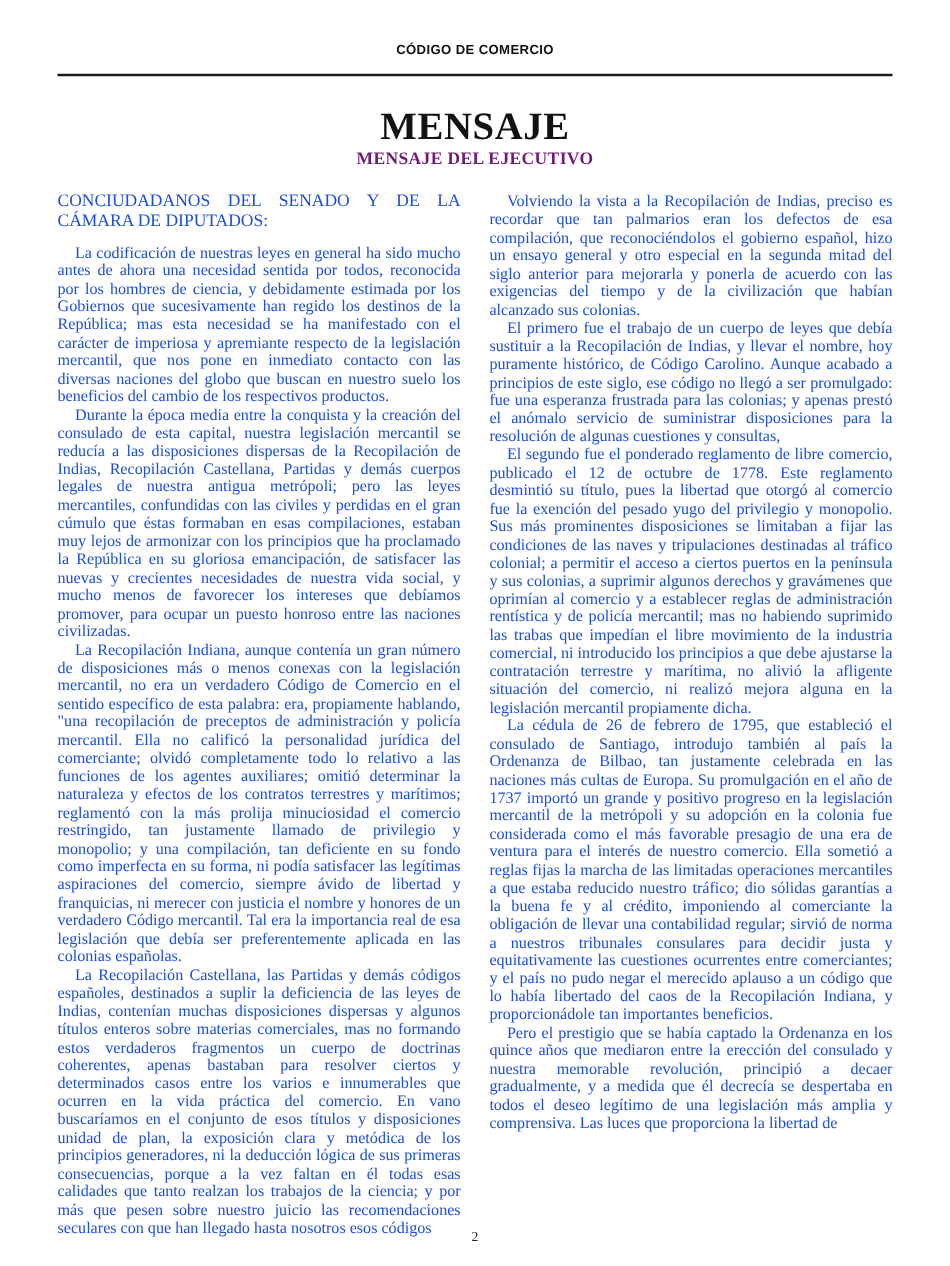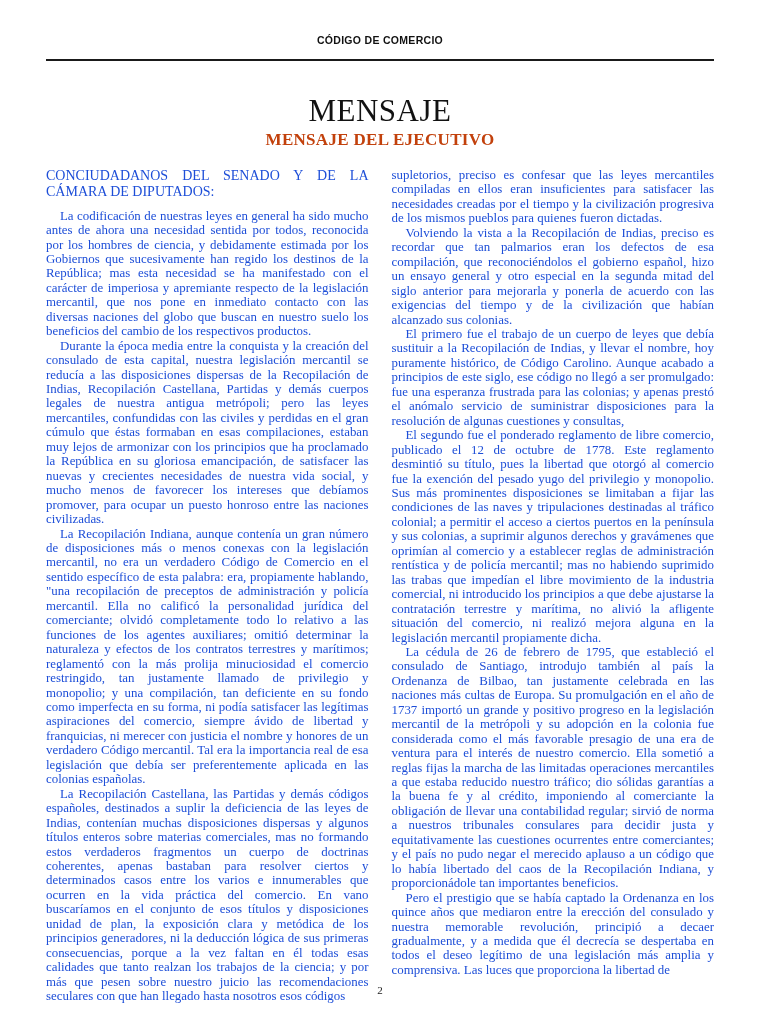--- a/index.html
+++ b/index.html
@@ -24,34 +24,34 @@
     font-weight: bold;
     letter-spacing: 0.3px;
     color: #111111;
   }
   .rule {
     margin: 13px 46px 0 46px;
     border-bottom: 2px solid #1a1a1a;
     height: 0;
   }
   .doc-title {
-    margin-top: 32px;
+    margin-top: 22px;
     text-align: center;
     font-size: 31px;
-    font-weight: normal;
+    font-weight: bold;
     letter-spacing: 0.5px;
     color: #121212;
   }
   .doc-subtitle {
     margin-top: 1px;
     text-align: center;
-    font-size: 17px;
+    font-size: 14px;
     font-weight: bold;
     letter-spacing: 0.3px;
-    color: #c2410c;
+    color: #701a75;
   }
   .columns {
     display: flex;
     gap: 23px;
     margin: 18px 46px 0 46px;
   }
   .column {
     flex: 1 1 0;
     min-width: 0;
     font-size: 12.9px;
@@ -99,21 +99,20 @@
 
     <div class="column">
       <div class="salutation">CONCIUDADANOS DEL SENADO Y DE LA CÁMARA DE DIPUTADOS:</div>
       <p>La codificación de nuestras leyes en general ha sido mucho antes de ahora una necesidad sentida por todos, reconocida por los hombres de ciencia, y debidamente estimada por los Gobiernos que sucesivamente han regido los destinos de la República; mas esta necesidad se ha manifestado con el carácter de imperiosa y apremiante respecto de la legislación mercantil, que nos pone en inmediato contacto con las diversas naciones del globo que buscan en nuestro suelo los beneficios del cambio de los respectivos productos.</p>
       <p>Durante la época media entre la conquista y la creación del consulado de esta capital, nuestra legislación mercantil se reducía a las disposiciones dispersas de la Recopilación de Indias, Recopilación Castellana, Partidas y demás cuerpos legales de nuestra antigua metrópoli; pero las leyes mercantiles, confundidas con las civiles y perdidas en el gran cúmulo que éstas formaban en esas compilaciones, estaban muy lejos de armonizar con los principios que ha proclamado la República en su gloriosa emancipación, de satisfacer las nuevas y crecientes necesidades de nuestra vida social, y mucho menos de favorecer los intereses que debíamos promover, para ocupar un puesto honroso entre las naciones civilizadas.</p>
       <p>La Recopilación Indiana, aunque contenía un gran número de disposiciones más o menos conexas con la legislación mercantil, no era un verdadero Código de Comercio en el sentido específico de esta palabra: era, propiamente hablando, "una recopilación de preceptos de administración y policía mercantil. Ella no calificó la personalidad jurídica del comerciante; olvidó completamente todo lo relativo a las funciones de los agentes auxiliares; omitió determinar la naturaleza y efectos de los contratos terrestres y marítimos; reglamentó con la más prolija minuciosidad el comercio restringido, tan justamente llamado de privilegio y monopolio; y una compilación, tan deficiente en su fondo como imperfecta en su forma, ni podía satisfacer las legítimas aspiraciones del comercio, siempre ávido de libertad y franquicias, ni merecer con justicia el nombre y honores de un verdadero Código mercantil. Tal era la importancia real de esa legislación que debía ser preferentemente aplicada en las colonias españolas.</p>
       <p>La Recopilación Castellana, las Partidas y demás códigos españoles, destinados a suplir la deficiencia de las leyes de Indias, contenían muchas disposiciones dispersas y algunos títulos enteros sobre materias comerciales, mas no formando estos verdaderos fragmentos un cuerpo de doctrinas coherentes, apenas bastaban para resolver ciertos y determinados casos entre los varios e innumerables que ocurren en la vida práctica del comercio. En vano buscaríamos en el conjunto de esos títulos y disposiciones unidad de plan, la exposición clara y metódica de los principios generadores, ni la deducción lógica de sus primeras consecuencias, porque a la vez faltan en él todas esas calidades que tanto realzan los trabajos de la ciencia; y por más que pesen sobre nuestro juicio las recomendaciones seculares con que han llegado hasta nosotros esos códigos</p>
     </div>
 
     <div class="column">
-      <p class="continuation">supletorios, preciso es confesar que las leyes mercantiles compiladas en ellos eran insuficientes para satisfacer las necesidades creadas por el tiempo y la civilización progresiva de los mismos pueblos para quienes fueron dictadas.</p>
       <p>Volviendo la vista a la Recopilación de Indias, preciso es recordar que tan palmarios eran los defectos de esa compilación, que reconociéndolos el gobierno español, hizo un ensayo general y otro especial en la segunda mitad del siglo anterior para mejorarla y ponerla de acuerdo con las exigencias del tiempo y de la civilización que habían alcanzado sus colonias.</p>
       <p>El primero fue el trabajo de un cuerpo de leyes que debía sustituir a la Recopilación de Indias, y llevar el nombre, hoy puramente histórico, de Código Carolino. Aunque acabado a principios de este siglo, ese código no llegó a ser promulgado: fue una esperanza frustrada para las colonias; y apenas prestó el anómalo servicio de suministrar disposiciones para la resolución de algunas cuestiones y consultas,</p>
       <p>El segundo fue el ponderado reglamento de libre comercio, publicado el 12 de octubre de 1778. Este reglamento desmintió su título, pues la libertad que otorgó al comercio fue la exención del pesado yugo del privilegio y monopolio. Sus más prominentes disposiciones se limitaban a fijar las condiciones de las naves y tripulaciones destinadas al tráfico colonial; a permitir el acceso a ciertos puertos en la península y sus colonias, a suprimir algunos derechos y gravámenes que oprimían al comercio y a establecer reglas de administración rentística y de policía mercantil; mas no habiendo suprimido las trabas que impedían el libre movimiento de la industria comercial, ni introducido los principios a que debe ajustarse la contratación terrestre y marítima, no alivió la afligente situación del comercio, ni realizó mejora alguna en la legislación mercantil propiamente dicha.</p>
       <p>La cédula de 26 de febrero de 1795, que estableció el consulado de Santiago, introdujo también al país la Ordenanza de Bilbao, tan justamente celebrada en las naciones más cultas de Europa. Su promulgación en el año de 1737 importó un grande y positivo progreso en la legislación mercantil de la metrópoli y su adopción en la colonia fue considerada como el más favorable presagio de una era de ventura para el interés de nuestro comercio. Ella sometió a reglas fijas la marcha de las limitadas operaciones mercantiles a que estaba reducido nuestro tráfico; dio sólidas garantías a la buena fe y al crédito, imponiendo al comerciante la obligación de llevar una contabilidad regular; sirvió de norma a nuestros tribunales consulares para decidir justa y equitativamente las cuestiones ocurrentes entre comerciantes; y el país no pudo negar el merecido aplauso a un código que lo había libertado del caos de la Recopilación Indiana, y proporcionádole tan importantes beneficios.</p>
       <p>Pero el prestigio que se había captado la Ordenanza en los quince años que mediaron entre la erección del consulado y nuestra memorable revolución, principió a decaer gradualmente, y a medida que él decrecía se despertaba en todos el deseo legítimo de una legislación más amplia y comprensiva. Las luces que proporciona la libertad de</p>
     </div>
 
   </div>
 
   <div class="page-number">2</div>

